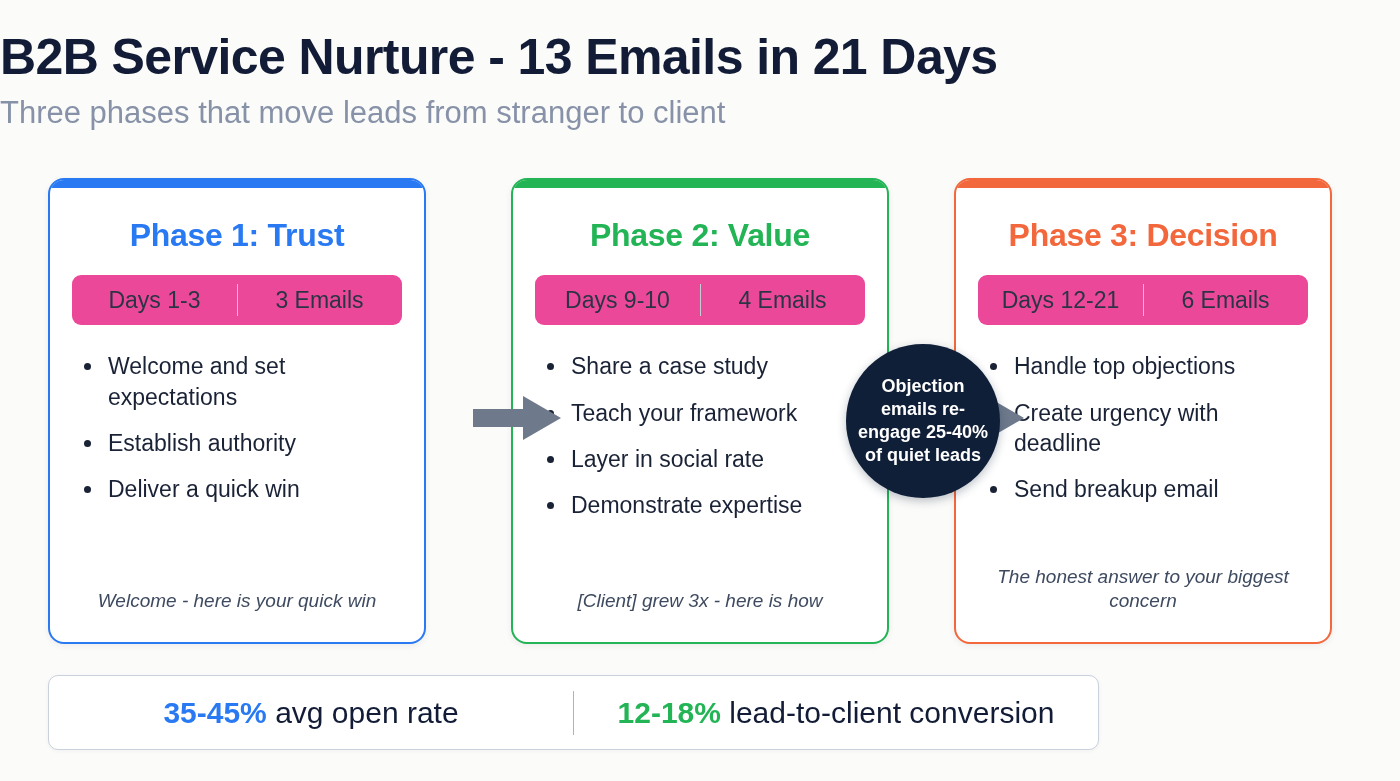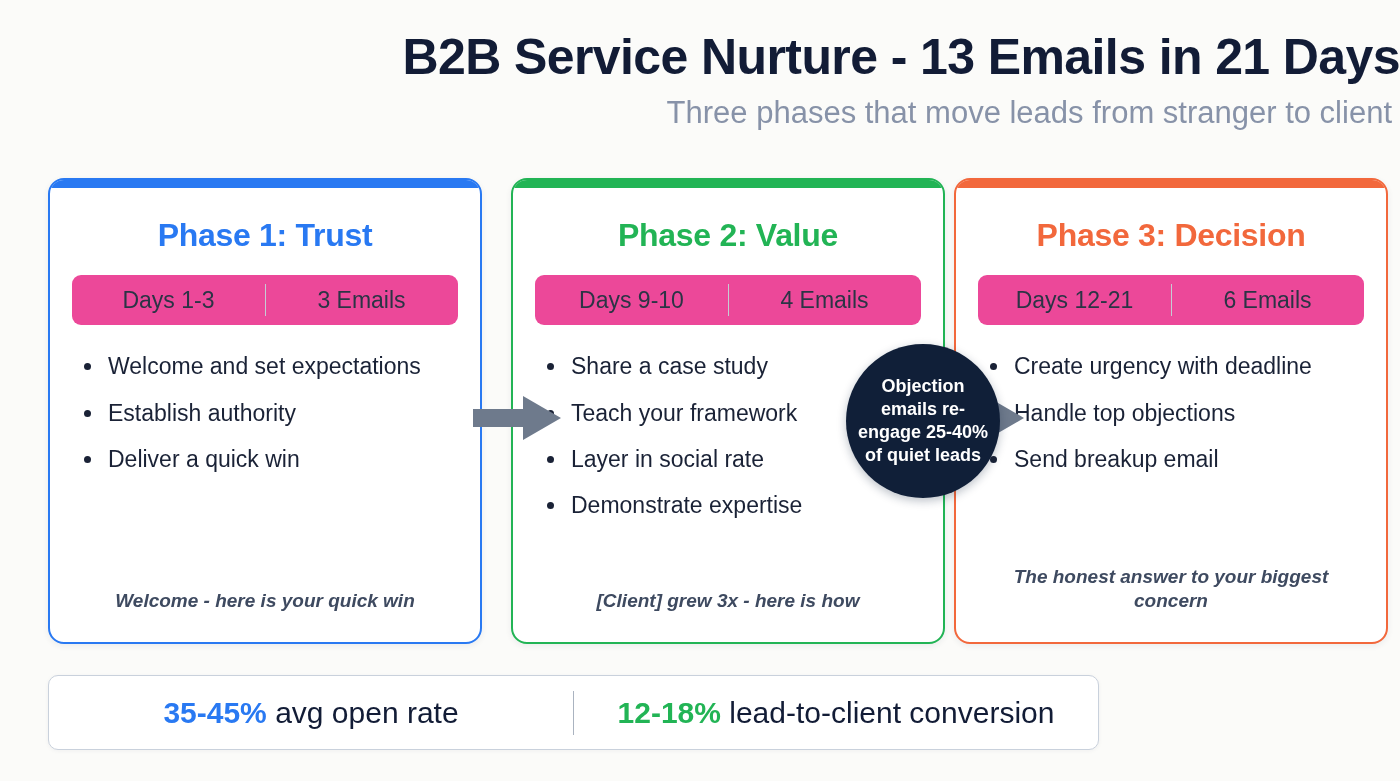--- a/index.html
+++ b/index.html
@@ -11,21 +11,21 @@
     height: 781px;
     background: #fbfbf9;
     font-family: "Liberation Sans", sans-serif;
     overflow: hidden;
     position: relative;
   }
 
   
   .header {
     padding-top: 30px;
-    text-align: right;
+    text-align: left;
   }
   .title {
     font-size: 50px;
     font-weight: bold;
     color: #121c36;
     letter-spacing: -0.6px;
     line-height: 1.08;
     margin: 0;
   }
   .subtitle {
@@ -40,21 +40,21 @@
   .cards-row {
     position: absolute;
     left: 48px;
     top: 178px;
     width: 1304px;
     height: 468px;
   }
   .card {
     position: absolute;
     top: 0;
-    width: 434px;
+    width: 378px;
     height: 466px;
     background: #ffffff;
     border-radius: 16px;
     border-style: solid;
     border-width: 2px;
     box-sizing: border-box;
     box-shadow: 0 2px 6px rgba(30,40,70,0.07);
     overflow: hidden;
   }
   .card .topbar {
@@ -144,21 +144,20 @@
     background: #1a2236;
   }
 
   .sample {
     font-size: 19px;
     font-style: italic;
     color: #3e4a60;
     text-align: center;
     line-height: 1.3;
     padding-bottom: 10px;
-    font-weight: bold;
   }
 
   
   .arrow {
     position: absolute;
     top: 218px;
     width: 88px;
     height: 44px;
     color: #6e7a8c;
   }
@@ -272,22 +271,22 @@
   <div class="card card-3">
     <div class="topbar"></div>
     <div class="card-inner">
       <div class="phase-title">Phase 3: Decision</div>
       <div class="meta-pill">
         <div class="meta-cell">Days 12-21</div>
         <div class="meta-divider"></div>
         <div class="meta-cell">6 Emails</div>
       </div>
       <ul class="bullets">
+        <li>Handle top objections</li>
         <li>Create urgency with deadline</li>
-        <li>Handle top objections</li>
         <li>Send breakup email</li>
       </ul>
       <div class="sample">The honest answer to your biggest concern</div>
     </div>
   </div>
 
   <div class="arrow arrow-1">
     <svg viewBox="0 0 88 44" preserveAspectRatio="none">
       <polygon points="0,13 50,13 50,0 88,22 50,44 50,31 0,31" fill="#6e7a8c"></polygon>
     </svg>

